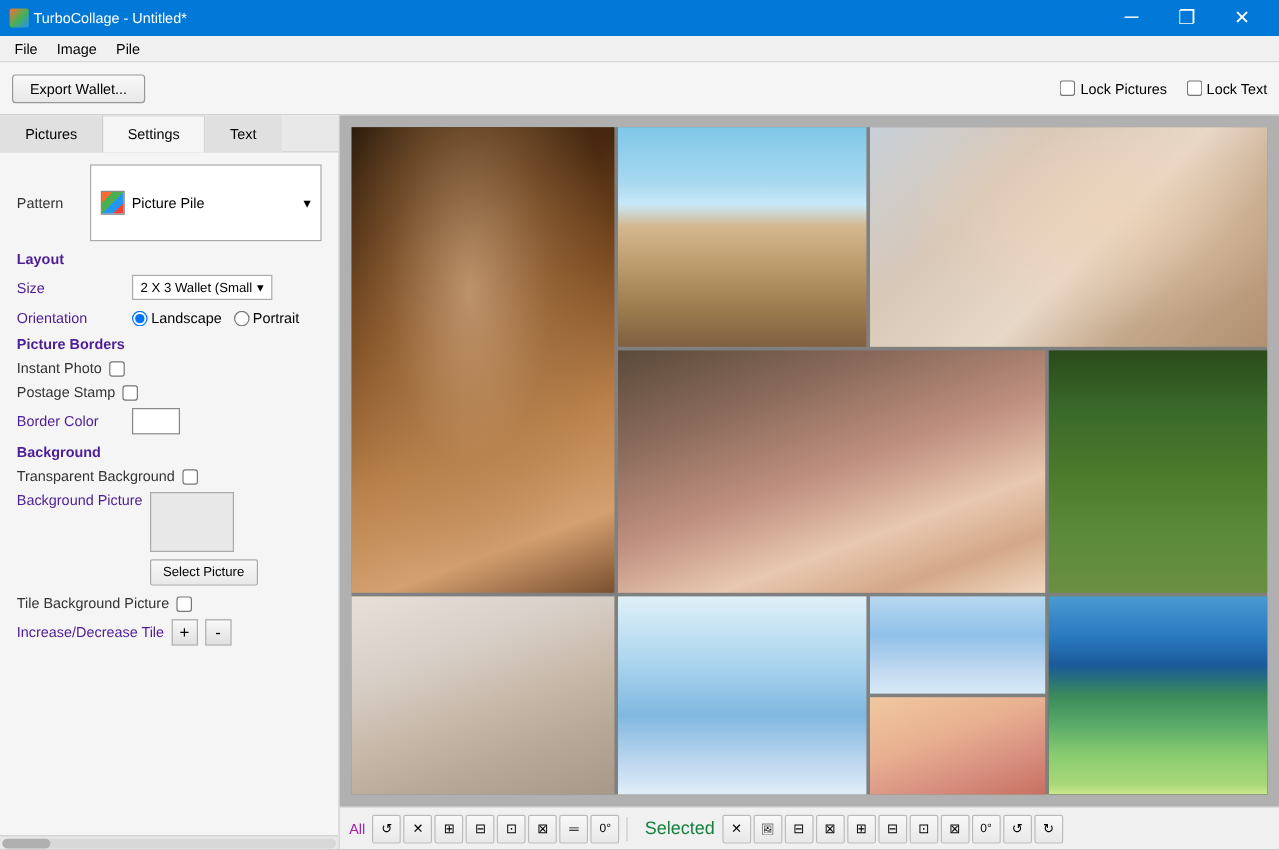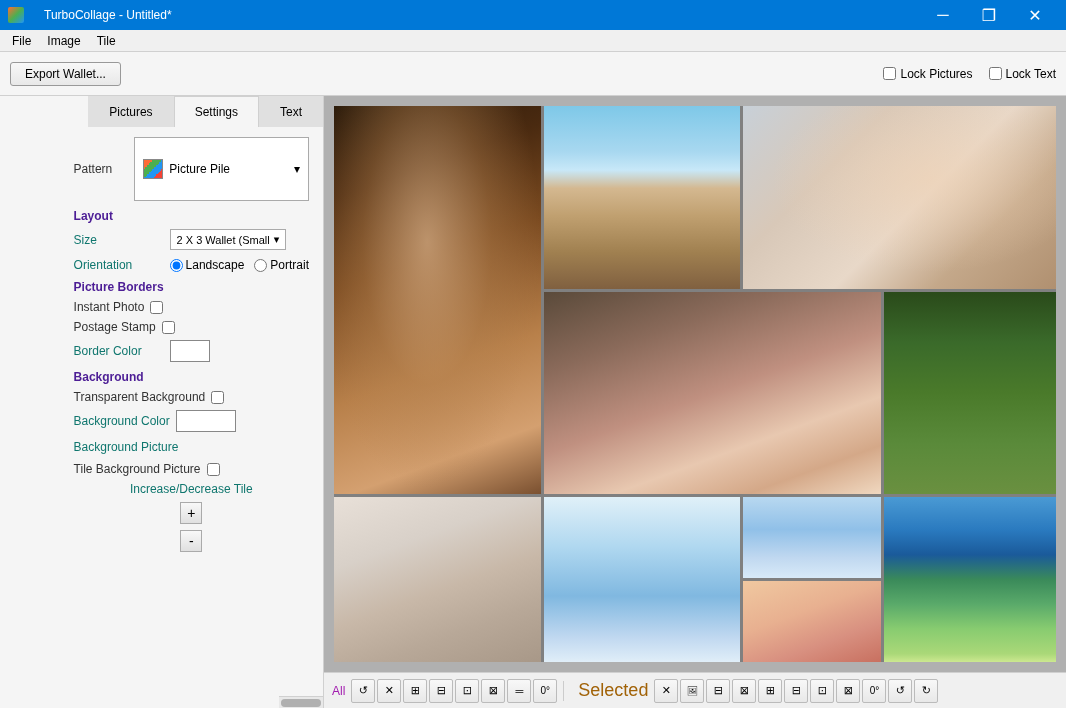--- a/index.html
+++ b/index.html
@@ -8,21 +8,21 @@
     
     .titlebar {
       background: #0078d7;
       color: white;
       height: 30px;
       display: flex;
       align-items: center;
       padding: 0 8px;
       justify-content: space-between;
     }
-    .titlebar-left { display: flex; align-items: center; gap: 20px; }
+    .titlebar-left { display: flex; align-items: center; gap: 4px; }
     .titlebar-icon { width: 16px; height: 16px; }
     .titlebar-title { font-size: 12px; }
     .titlebar-controls { display: flex; gap: 0; }
     .titlebar-btn {
       width: 46px; height: 30px;
       background: transparent;
       border: none;
       color: white;
       font-size: 16px;
       cursor: pointer;
@@ -75,27 +75,26 @@
 
     
     .content-area {
       display: flex;
       flex: 1;
       overflow: hidden;
     }
 
     
     .left-panel {
-      width: 324px;
+      width: 283px;
       background: #f5f5f5;
       border-right: 1px solid #d0d0d0;
       display: flex;
       flex-direction: column;
       overflow: hidden;
-      align-items: flex-end;
     }
 
     
     .tab-bar {
       display: flex;
       border-bottom: 1px solid #d0d0d0;
       background: #e8e8e8;
     }
     .tab {
       padding: 8px 20px;
@@ -156,21 +155,21 @@
 
     
     .form-row {
       display: flex;
       align-items: center;
       margin-bottom: 8px;
       gap: 6px;
     }
     .form-label {
       font-size: 12px;
-      color: #0f766e;
+      color: #4c1d95;
       min-width: 90px;
     }
 
     
     .size-select {
       border: 1px solid #aaa;
       padding: 3px 6px;
       background: white;
       font-size: 11px;
       display: flex;
@@ -226,21 +225,21 @@
       padding: 4px 10px;
       border: 1px solid #aaa;
       background: linear-gradient(to bottom, #f8f8f8, #e8e8e8);
       cursor: pointer;
       font-size: 11px;
       border-radius: 2px;
       margin-top: 2px;
     }
 
     
-    .inc-dec-row { display: flex; align-items: center; gap: 6px; margin-bottom: 6px; flex-direction: column; }
+    .inc-dec-row { display: flex; align-items: center; gap: 6px; margin-bottom: 6px; }
     .inc-dec-btn {
       width: 22px; height: 22px;
       border: 1px solid #aaa;
       background: linear-gradient(to bottom, #f8f8f8, #e0e0e0);
       cursor: pointer;
       font-size: 14px;
       display: flex; align-items: center; justify-content: center;
       line-height: 1;
     }
 
@@ -289,22 +288,22 @@
       display: flex; align-items: center; justify-content: center;
       font-size: 11px;
       border-radius: 2px;
     }
     .bt-separator {
       width: 1px; height: 20px;
       background: #ccc;
       margin: 0 4px;
     }
     .selected-label {
-      font-size: 18px;
-      color: #a16207;
+      font-size: 15px;
+      color: #15803d;
       margin-left: 8px;
       margin-right: 4px;
     }
 
     
     .panel-scrollbar {
       height: 12px;
       background: #e8e8e8;
       border-top: 1px solid #d0d0d0;
       display: flex;
@@ -376,21 +375,21 @@
   <div class="titlebar-controls">
     <button class="titlebar-btn">─</button>
     <button class="titlebar-btn">❐</button>
     <button class="titlebar-btn close">✕</button>
   </div>
 </div>
 
 <div class="menubar">
   <span class="menu-item">File</span>
   <span class="menu-item">Image</span>
-  <span class="menu-item">Tile</span>
+  <span class="menu-item">Pile</span>
 </div>
 
 <div class="app-container">
 
   <div class="toolbar">
     <button class="toolbar-btn">Export Wallet...</button>
     <div class="lock-group">
       <div class="lock-item">
         <input type="checkbox" style="">
         <span>Lock Pictures</span>
@@ -465,27 +464,27 @@
           <div class="color-swatch" style="background:white;"></div>
         </div>
 
         <div class="section-header">Background</div>
 
         <div class="checkbox-row">
           <span>Transparent Background</span>
           <input type="checkbox" style="">
         </div>
 
-        <div class="form-row">
-          <span class="form-label">Background Color</span>
-          <div class="color-swatch color-swatch-wide" style="background:white;"></div>
-        </div>
 
         <div class="form-row" style="align-items:flex-start;">
           <span class="form-label">Background Picture</span>
+          <div style="display:flex; flex-direction:column; gap:4px;">
+            <div class="bg-pic-preview"></div>
+            <button class="select-pic-btn">Select Picture</button>
+          </div>
         </div>
 
         <div class="checkbox-row">
           <span>Tile Background Picture</span>
           <input type="checkbox" style="">
         </div>
 
         <div class="inc-dec-row">
           <span class="form-label">Increase/Decrease Tile</span>
           <div class="inc-dec-btn">+</div>

